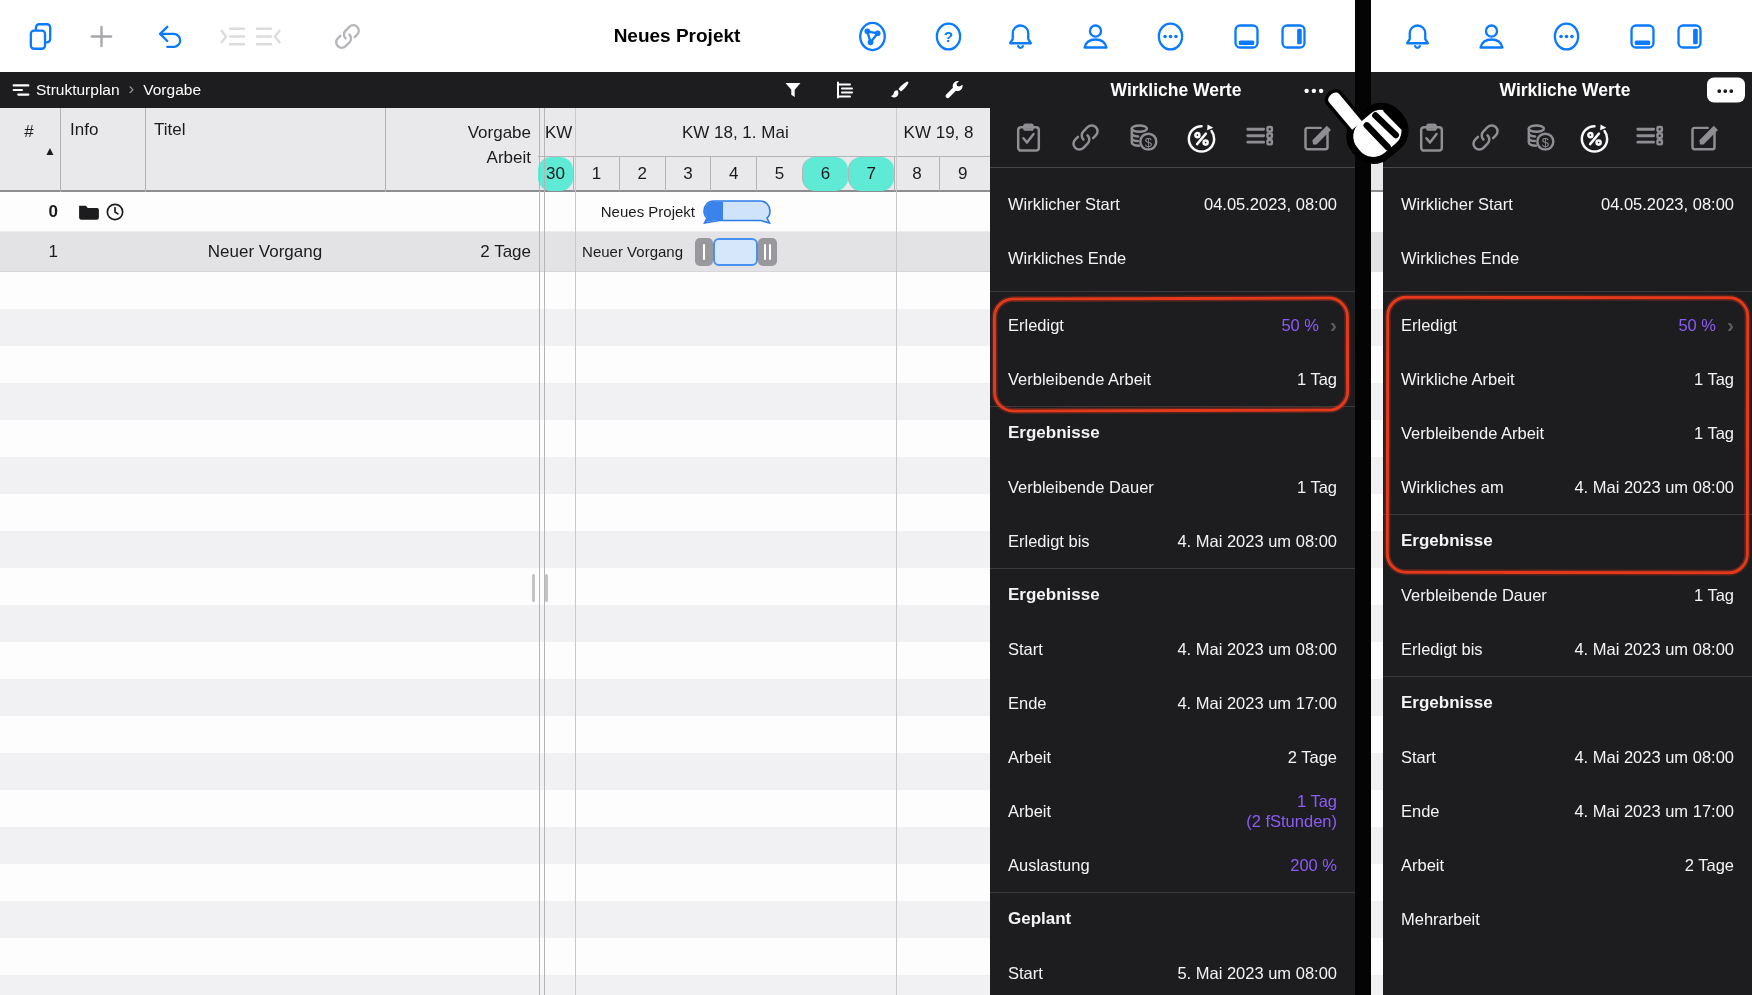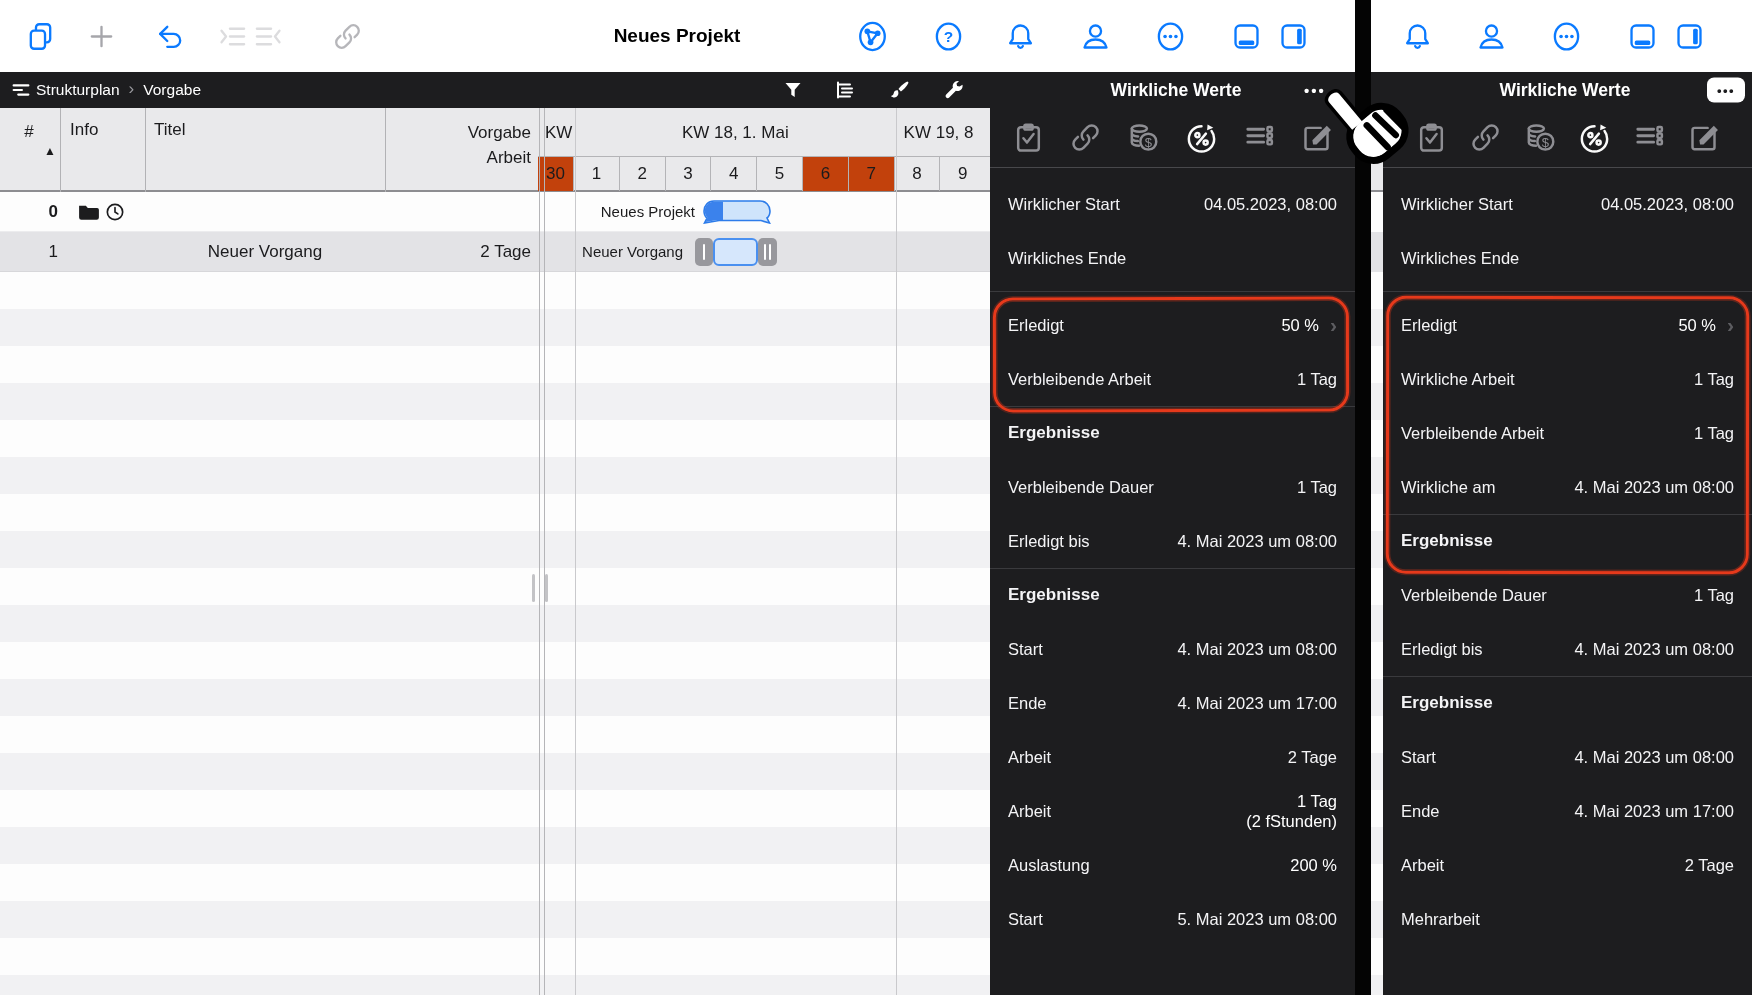--- a/index.html
+++ b/index.html
@@ -37,21 +37,21 @@
   .th-sort{position:absolute;left:44px;top:36px;width:24px;font-size:12px;}
   .th-info{position:absolute;left:70px;top:12px;font-size:17px;}
   .th-title{position:absolute;left:154px;top:12px;font-size:17px;}
   .th-work{position:absolute;left:426px;top:12px;width:105px;text-align:right;font-size:17px;line-height:25px;}
   .kwcell{position:absolute;top:0;height:48px;line-height:50px;font-size:17px;overflow:hidden;
           white-space:nowrap;box-sizing:border-box;}
   .dayrow{position:absolute;left:538px;top:48px;height:34px;border-top:1px solid #b4b4b7;width:452px;}
   .day{position:absolute;top:0;height:34px;line-height:34px;text-align:center;font-size:17px;
        box-sizing:border-box;}
   .day.bl{border-left:1px solid #b4b4b7;}
-  .day.wk{background:#c2410c;}
+  .day.wk{background:#5eead4;border-radius:13px;}
   
   .stripes{position:absolute;left:0;top:272px;width:990px;height:723px;
            background:repeating-linear-gradient(to bottom,#fdfdfd 0 37px,#f1f1f3 37px 74px);}
   .vline{position:absolute;width:1px;top:108px;height:887px;}
   .row0{position:absolute;left:0;top:192px;width:990px;height:40px;background:#fdfdfd;
         border-bottom:1px solid #ececee;box-sizing:border-box;}
   .row1{position:absolute;left:0;top:232px;width:990px;height:40px;background:#e3e3e6;
         border-bottom:1px solid #d7d7da;box-sizing:border-box;}
   .c-num{position:absolute;left:0;top:0;width:58px;text-align:right;font-size:17px;line-height:40px;}
   .c-info{position:absolute;left:78px;top:0;height:40px;display:flex;align-items:center;gap:5px;}
@@ -72,21 +72,21 @@
   .tabs{height:60px;display:flex;align-items:center;justify-content:space-between;
         border-bottom:1px solid #48484b;box-sizing:border-box;}
   .tab{color:#8e8e93;width:40px;height:40px;display:flex;align-items:center;justify-content:center;}
   .tab svg{width:33px;height:33px;}
   .tab.active{color:#fafafa;}
   .prows{padding-top:9px;}
   .p-row{height:54px;display:flex;align-items:center;padding:0 18px;font-size:16.5px;position:relative;}
   .p-row .val{margin-left:auto;text-align:right;white-space:nowrap;}
   .p-row .val .v2{display:block;line-height:20px;}
   .p-row .val.two{line-height:20px;}
-  .dim{color:#ffffff;}
+  .dim{color:#8b5cf6;}
   .chev{color:#5d5d61;font-size:21px;margin-left:11px;font-weight:700;}
   .p-sec{font-weight:700;font-size:17px;}
   .line-above::before{content:'';position:absolute;left:0;right:0;top:0;height:1px;background:#3a3a3d;}
   .pgap{height:13px;position:relative;}
   .pgap::after{content:'';position:absolute;left:0;right:0;top:6px;height:1px;background:#3a3a3d;}
   
   .blackbar{position:absolute;left:1355px;top:0;width:16px;height:995px;background:#040404;z-index:20;}
   .sliver{position:absolute;left:1371px;top:108px;width:12px;height:887px;overflow:hidden;}
   .sliver .sh{position:absolute;left:0;top:0;width:12px;height:84px;background:#e9e9eb;border-bottom:2px solid #8d8d91;box-sizing:border-box;}
   .sliver .sw0{position:absolute;left:0;top:84px;width:12px;height:40px;background:#fdfdfd;}
@@ -441,20 +441,23 @@
           <span class="val">2 Tage</span>
         </div>
         <div class="p-row">
           <span class="lbl">Arbeit</span>
           <span class="val dim two">1 Tag<span class="v2">(2 fStunden)</span></span>
         </div>
         <div class="p-row">
           <span class="lbl">Auslastung</span>
           <span class="val dim">200 %</span>
         </div>
+        <div class="p-row p-sec line-above">
+          <span>Geplant</span>
+        </div>
         <div class="p-row">
           <span class="lbl">Start</span>
           <span class="val">5. Mai 2023 um 08:00</span>
         </div>
       </div>
   </div>
 
   <div class="blackbar"></div>
 
   <div class="sliver">
@@ -528,21 +531,21 @@
         </div>
         <div class="p-row">
           <span class="lbl">Wirkliche Arbeit</span>
           <span class="val">1 Tag</span>
         </div>
         <div class="p-row">
           <span class="lbl">Verbleibende Arbeit</span>
           <span class="val">1 Tag</span>
         </div>
         <div class="p-row">
-          <span class="lbl">Wirkliche am</span>
+          <span class="lbl">Wirkliches am</span>
           <span class="val">4. Mai 2023 um 08:00</span>
         </div>
         <div class="p-row p-sec line-above">
           <span>Ergebnisse</span>
         </div>
         <div class="p-row">
           <span class="lbl">Verbleibende Dauer</span>
           <span class="val">1 Tag</span>
         </div>
         <div class="p-row">

